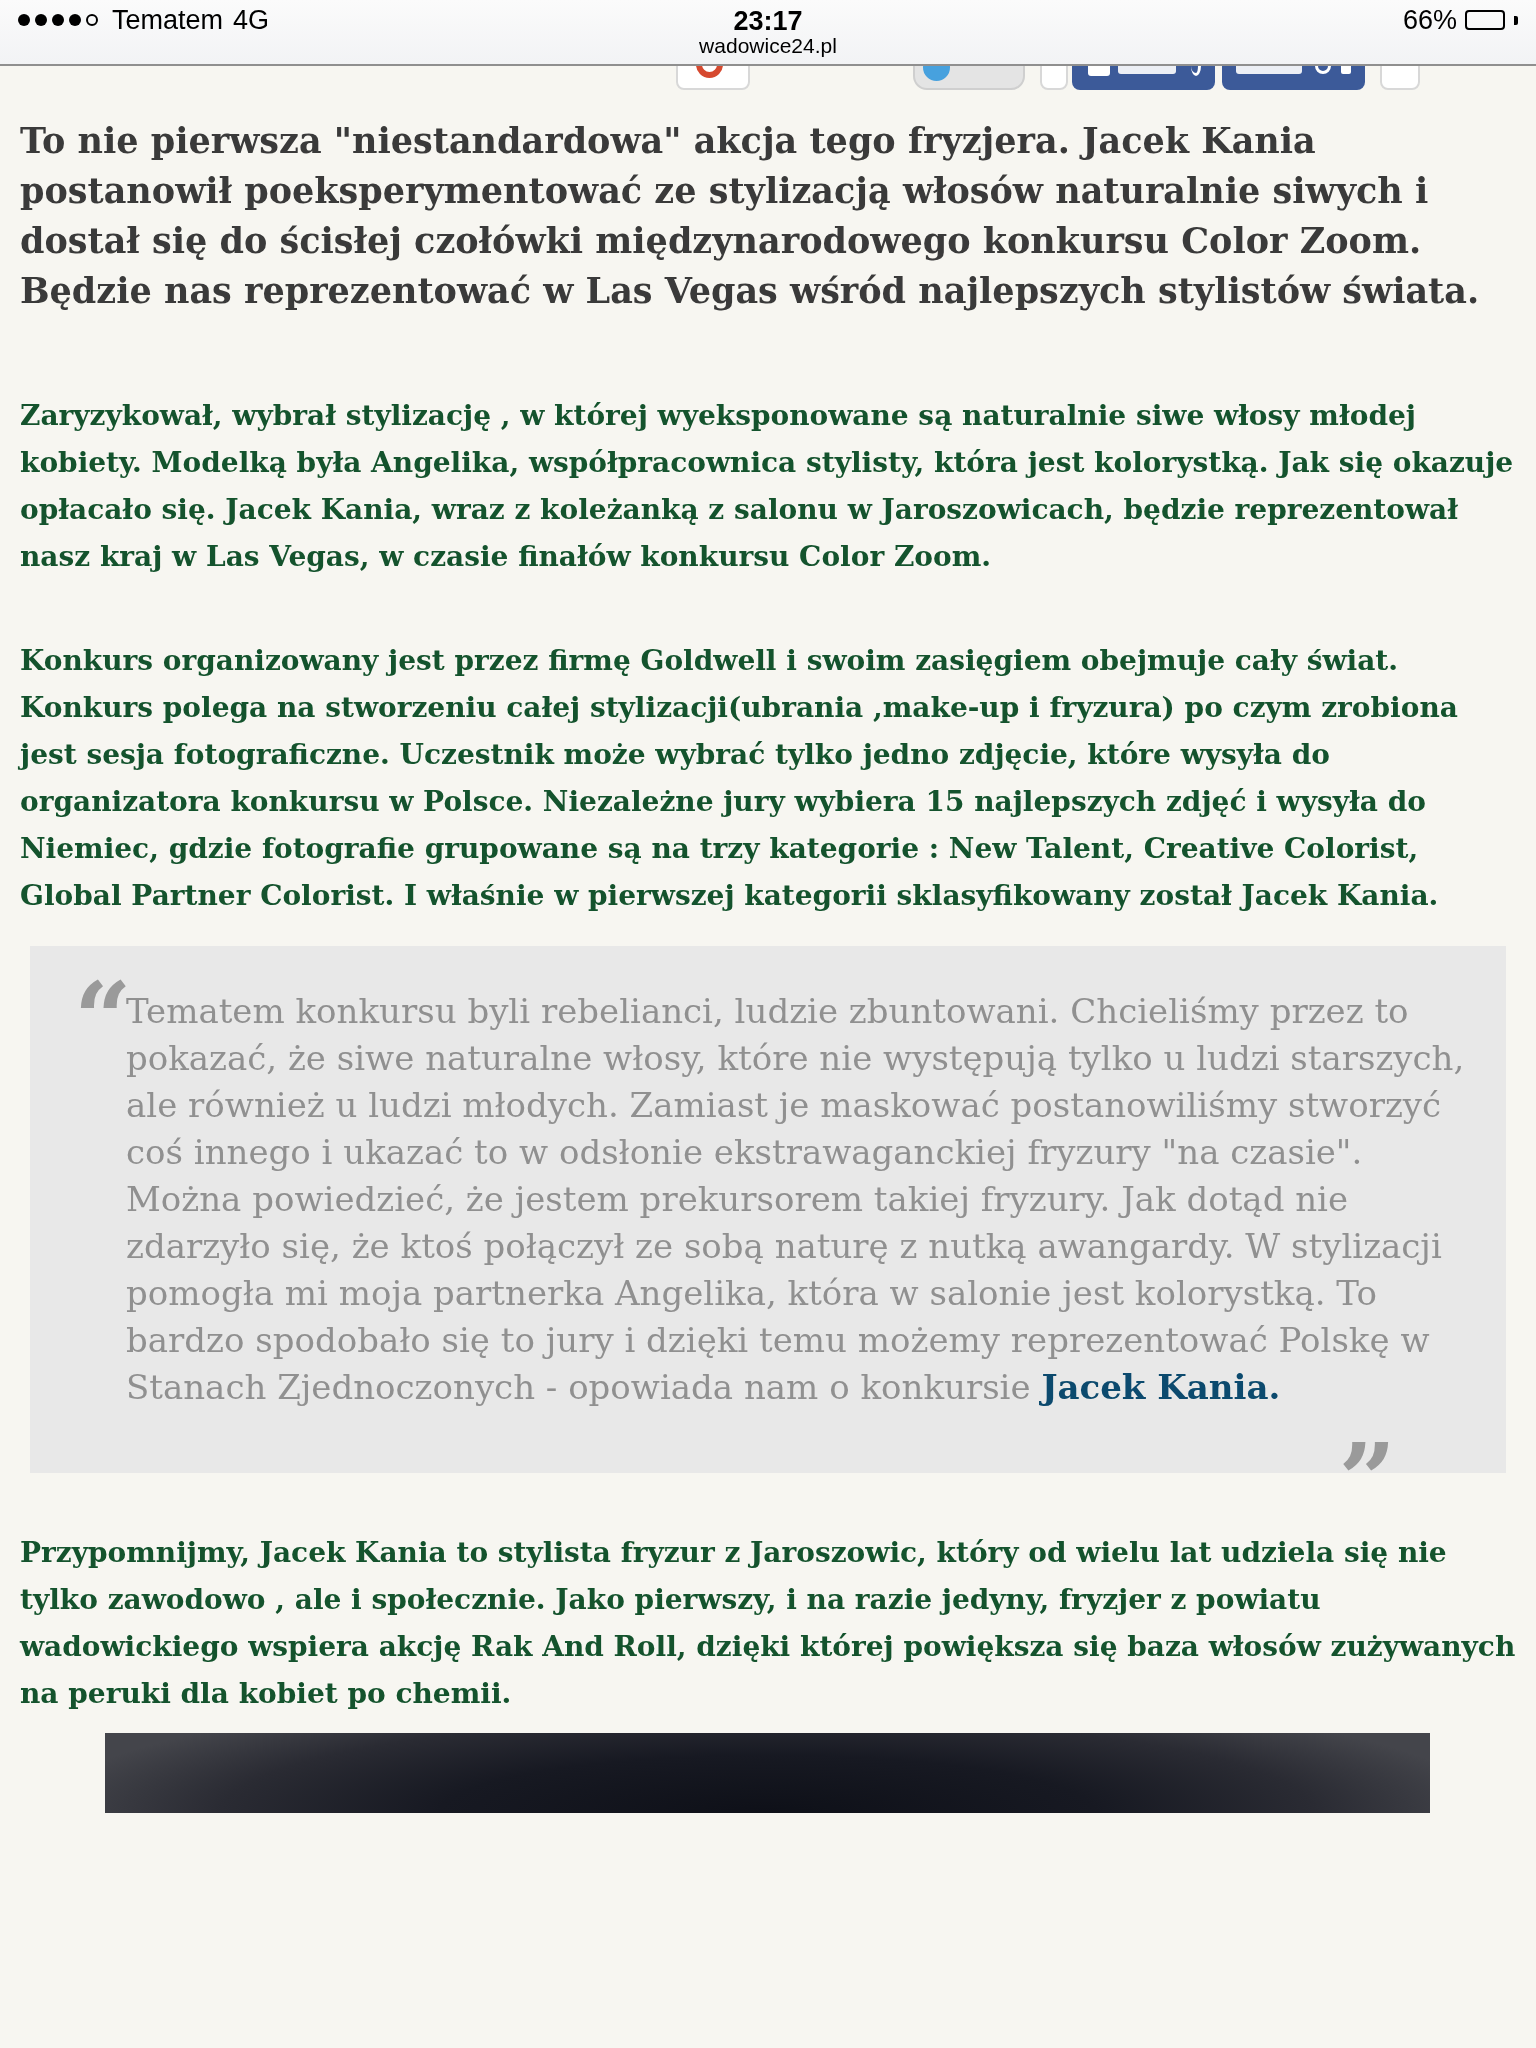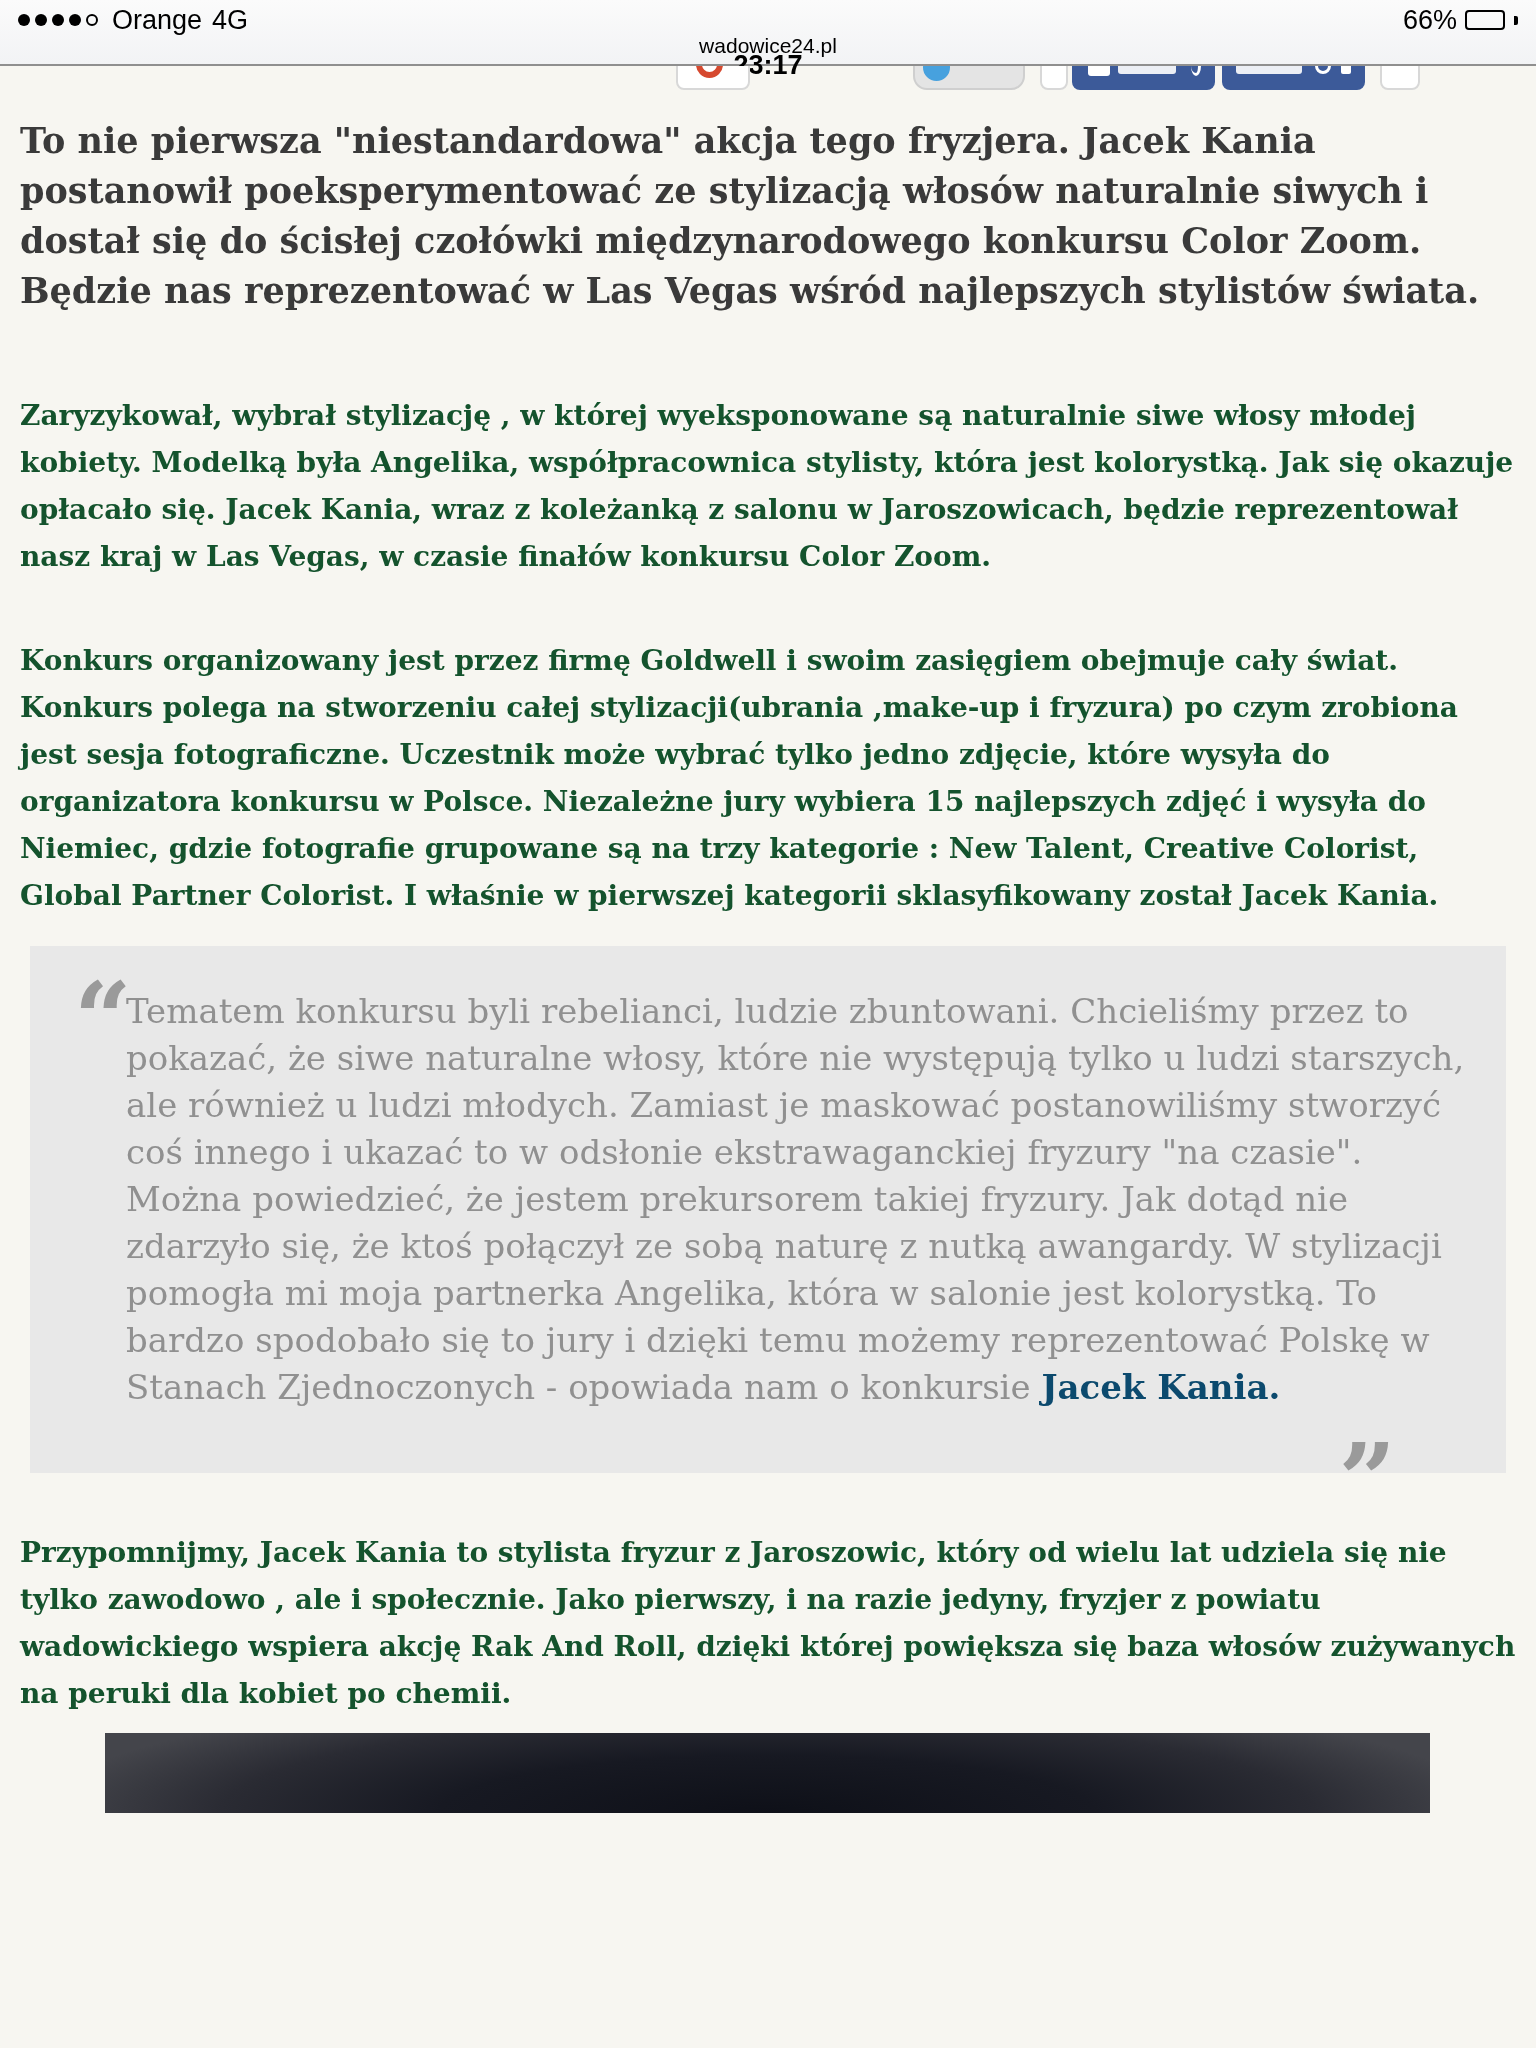--- a/index.html
+++ b/index.html
@@ -22,21 +22,21 @@
   .statusbar {
     position:absolute; top:0; left:0; right:0; height:40px;
     display:flex; align-items:center; padding:0 18px;
   }
   .sb-left { display:flex; align-items:center; gap:10px; font-size:27px; }
   .signal-dots { display:flex; gap:5px; align-items:center; margin-right:4px; }
   .dot { width:12px; height:12px; border-radius:50%; background:#000; }
   .dot.empty { background:transparent; border:2px solid #000; }
   .sb-center {
     position:absolute; left:0; right:0; top:6px; text-align:center;
-    font-size:27px; font-weight:bold;margin-top:44px;
+    font-size:27px; font-weight:bold;
   }
   .sb-right { margin-left:auto; display:flex; align-items:center; gap:8px; font-size:27px; }
   .battery { position:relative; width:40px; height:20px; border:2px solid #000; border-radius:4px; padding:2px; }
   .battery-fill { width:49%; height:100%; background:#000; border-radius:1px; }
   .battery-cap { width:4px; height:9px; background:#000; border-radius:0 2px 2px 0; margin-left:1px; }
   .urlbar {
     position:absolute; top:34px; left:0; right:0; height:30px;
     text-align:center; font-size:21px; color:#000;
   }
 
@@ -97,21 +97,21 @@
   <div class="topbars">
     <div class="statusbar">
       <div class="sb-left">
         <span class="signal-dots">
           <span class="dot"></span>
             <span class="dot"></span>
             <span class="dot"></span>
             <span class="dot"></span>
             <span class="dot empty"></span>
         </span>
-        <span>Orange</span>
+        <span>Tematem</span>
         <span>4G</span>
       </div>
       <div class="sb-center">23:17</div>
       <div class="sb-right">
         <span>66%</span>
         <span class="battery"><span class="battery-fill"></span></span>
         <span class="battery-cap"></span>
       </div>
     </div>
     <div class="urlbar">wadowice24.pl</div>

